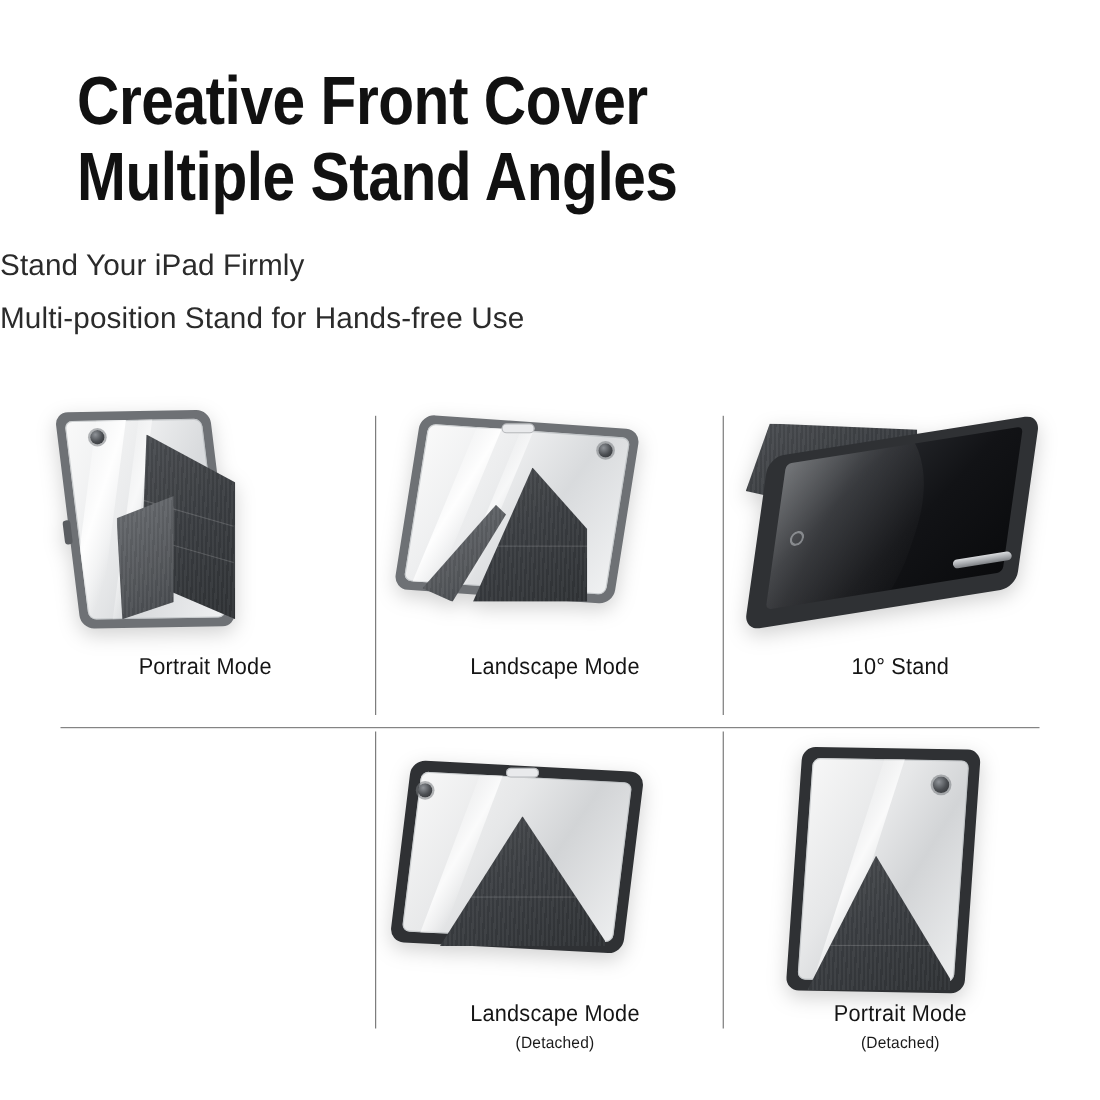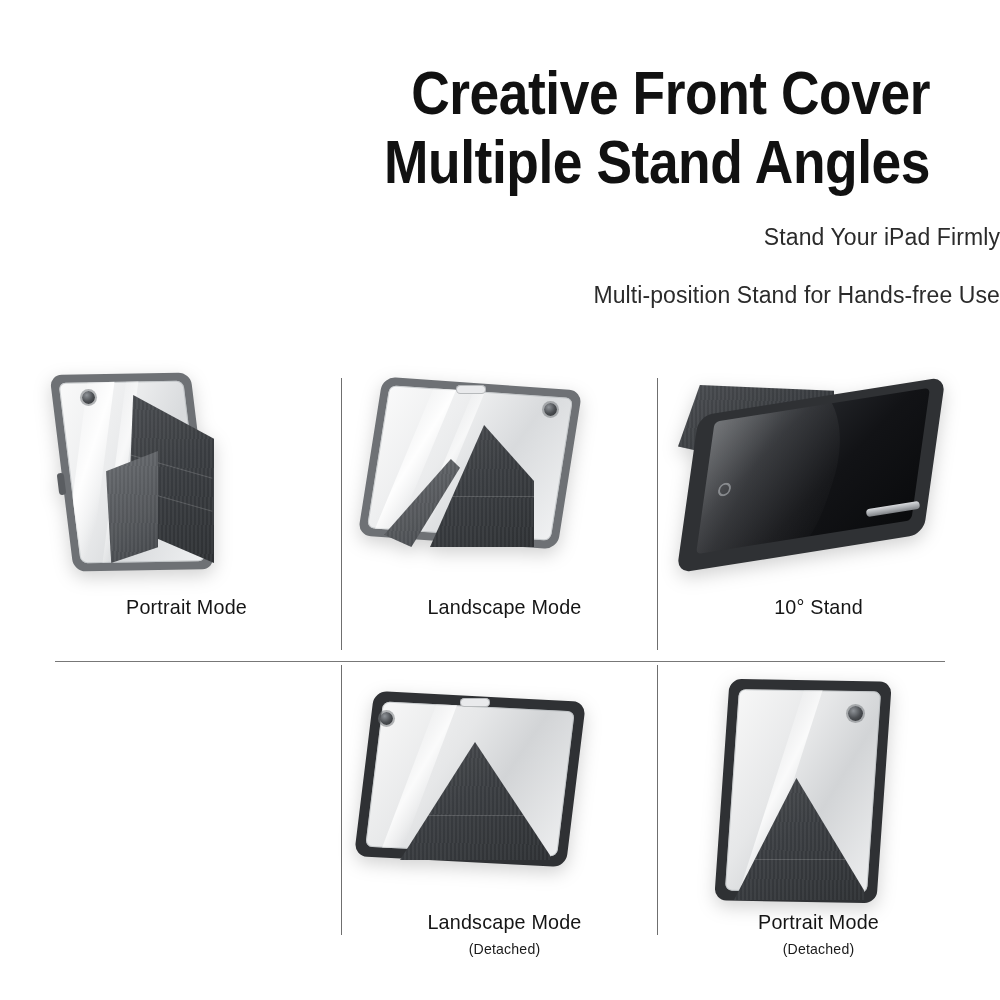--- a/index.html
+++ b/index.html
@@ -7,34 +7,34 @@
     width:1000px;height:1000px;
     background:#ffffff;
     font-family:"Liberation Sans","DejaVu Sans",sans-serif;
     color:#111111;
     overflow:hidden;
     position:relative;
   }
   .page{position:absolute;inset:0;}
 
   
-  .header{position:absolute;left:0;right:0;top:58px;text-align:right;}
+  .header{position:absolute;left:0;right:0;top:58px;text-align:left;}
   .title{
     font-size:62px;
     line-height:1.12;
     font-weight:700;
     letter-spacing:-0.5px;
     color:#111111;
     transform:scaleX(0.86);
     transform-origin:center top;
     white-space:nowrap;
   }
   .subtitle{
     margin-top:22px;
-    font-size:23px;
+    font-size:27px;
     line-height:1.65;
     font-weight:400;
     color:#2b2b2b;
     letter-spacing:0.1px;
   }
 
   
   .grid{position:absolute;left:0;top:345px;width:1000px;height:620px;}
   .cell{position:absolute;width:333px;}
   .cell .stage{position:relative;width:100%;height:240px;}
@@ -125,21 +125,21 @@
 </style>
 </head>
 <body>
 
 <div class="page">
 
   <div class="header">
     <div class="title">Creative Front Cover</div>
     <div class="title">Multiple Stand Angles</div>
     <div class="subtitle">Stand Your iPad Firmly</div>
-    <div class="subtitle" style="margin-top:20px">Multi-position Stand for Hands-free Use</div>
+    <div class="subtitle" style="margin-top:4px">Multi-position Stand for Hands-free Use</div>
   </div>
 
   <div class="grid">
 
     <div class="hline"></div>
     <div class="vline vl1"></div>
     <div class="vline vl2"></div>
     <div class="vline vl3"></div>
     <div class="vline vl4"></div>
 

